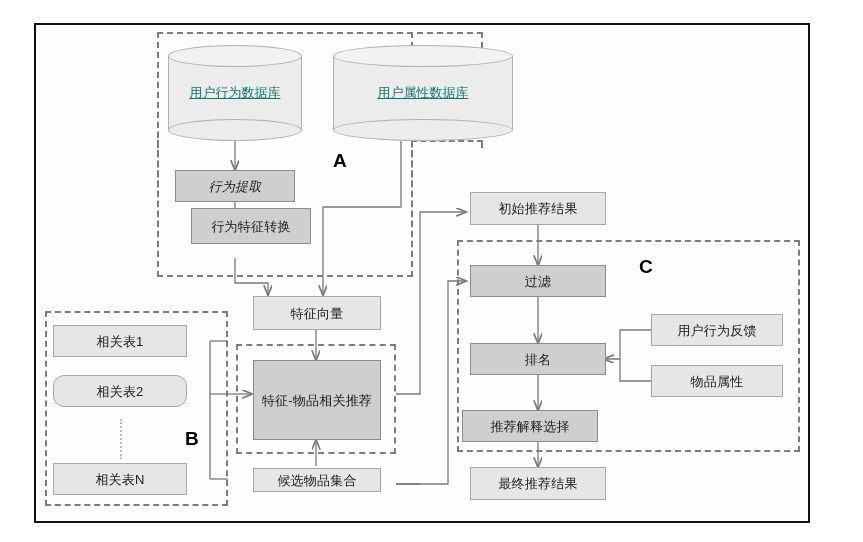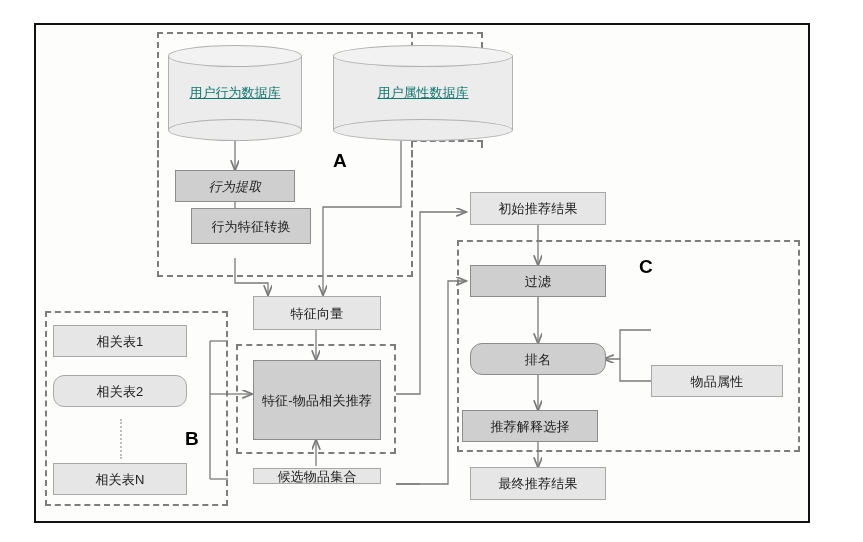--- a/index.html
+++ b/index.html
@@ -123,28 +123,29 @@
 
   <div class="vdots" style="left:120px;top:419px;height:40px;"></div>
 
   <div class="node light" style="left:53px;top:463px;width:134px;height:32px;">相关表N</div>
 
   <div class="node dark" style="left:253px;top:360px;width:128px;height:80px;flex-direction:row;">
     <span>特征-物品</span>
     <span>相关推荐</span>
   </div>
 
-  <div class="node light" style="left:253px;top:468px;width:128px;height:16px;">候选物品集合</div>
+  <div class="node light" style="left:253px;top:468px;width:128px;height:24px;">候选物品集合</div>
 
   <div class="node light" style="left:470px;top:192px;width:136px;height:33px;">初始推荐结果</div>
 
   <div class="node dark" style="left:470px;top:265px;width:136px;height:32px;">过滤</div>
 
-  <div class="node dark" style="left:470px;top:343px;width:136px;height:32px;border-radius:12px;">排名</div>
+  <div class="node dark" style="left:470px;top:343px;width:136px;height:32px;">排名</div>
 
   <div class="node dark" style="left:462px;top:410px;width:136px;height:32px;text-align:center;">推荐解释选择</div>
 
   <div class="node light" style="left:470px;top:467px;width:136px;height:33px;">最终推荐结果</div>
 
+  <div class="node light" style="left:651px;top:314px;width:132px;height:32px;">用户行为反馈</div>
 
   <div class="node light" style="left:651px;top:365px;width:132px;height:32px;">物品属性</div>
 
 </div>
 
 </body></html>

